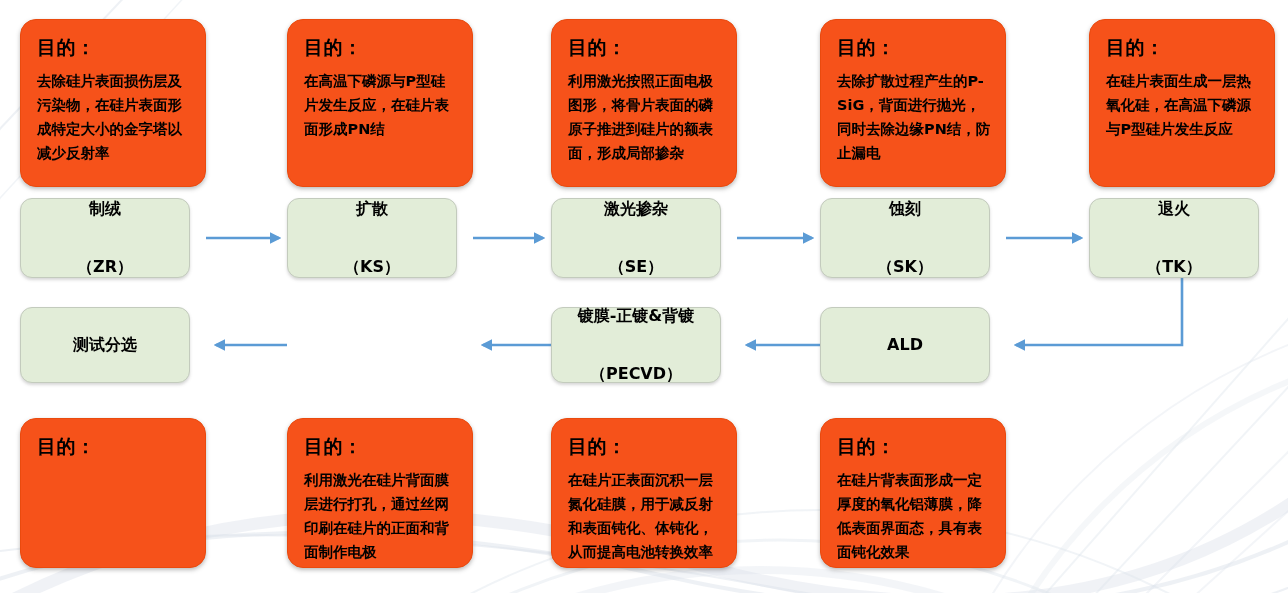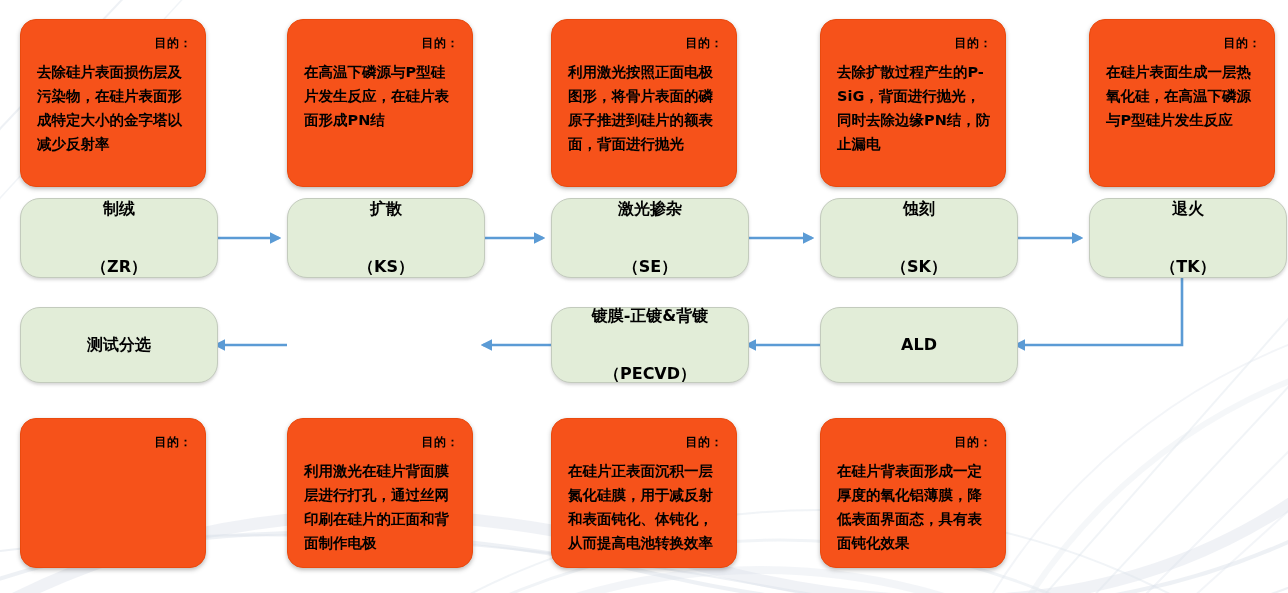--- a/index.html
+++ b/index.html
@@ -17,26 +17,26 @@
   .c0{left:20px}.c1{left:287px}.c2{left:551px}.c3{left:820px}.c4{left:1089px}
 
   .purpose{
     width:186px;background:#F6521A;border:1px solid #ea4a0e;
     border-radius:16px;color:#000;
     padding:13px 13px 0 16px;
     box-shadow:0 2px 4px rgba(60,60,60,.35);
   }
   .purpose.top{top:19px;height:168px;}
   .purpose.bottom{top:418px;height:150px;}
-  .purpose .hd{font-size:12px;font-weight:700;margin:2px 0 8px 0;letter-spacing:.5px;text-align:right;}
+  .purpose .hd{font-size:19px;font-weight:700;margin:2px 0 8px 0;letter-spacing:.5px;}
   .purpose .tx{font-size:14.5px;font-weight:600;line-height:24px;}
 
   .step{
-    width:198px;background:#E2EDD8;border:1px solid #c3cbbd;
-    border-radius:20px;color:#000;
+    width:170px;background:#E2EDD8;border:1px solid #c3cbbd;
+    border-radius:12px;color:#000;
     display:flex;flex-direction:column;align-items:center;justify-content:center;
     text-align:center;font-weight:700;font-size:16px;line-height:22px;
     box-shadow:0 2px 3px rgba(100,100,100,.25);
     gap:36px;
   }
   .step.r1{top:198px;height:80px;}
   .step.r2{top:307px;height:76px;}
   .step .code:empty{display:none;}
 </style>
 </head>
@@ -84,21 +84,21 @@
   <div class="box purpose top c0">
     <div class="hd">目的：</div>
     <div class="tx">去除硅片表面损伤层及污染物，在硅片表面形成特定大小的金字塔以减少反射率</div>
   </div>
   <div class="box purpose top c1">
     <div class="hd">目的：</div>
     <div class="tx">在高温下磷源与P型硅片发生反应，在硅片表面形成PN结</div>
   </div>
   <div class="box purpose top c2">
     <div class="hd">目的：</div>
-    <div class="tx">利用激光按照正面电极图形，将骨片表面的磷原子推进到硅片的额表面，背面进行抛光</div>
+    <div class="tx">利用激光按照正面电极图形，将骨片表面的磷原子推进到硅片的额表面，形成局部掺杂</div>
   </div>
   <div class="box purpose top c3">
     <div class="hd">目的：</div>
     <div class="tx">去除扩散过程产生的P-SiG，背面进行抛光，同时去除边缘PN结，防止漏电</div>
   </div>
   <div class="box purpose top c4">
     <div class="hd">目的：</div>
     <div class="tx">在硅片表面生成一层热氧化硅，在高温下磷源与P型硅片发生反应</div>
   </div>
 

